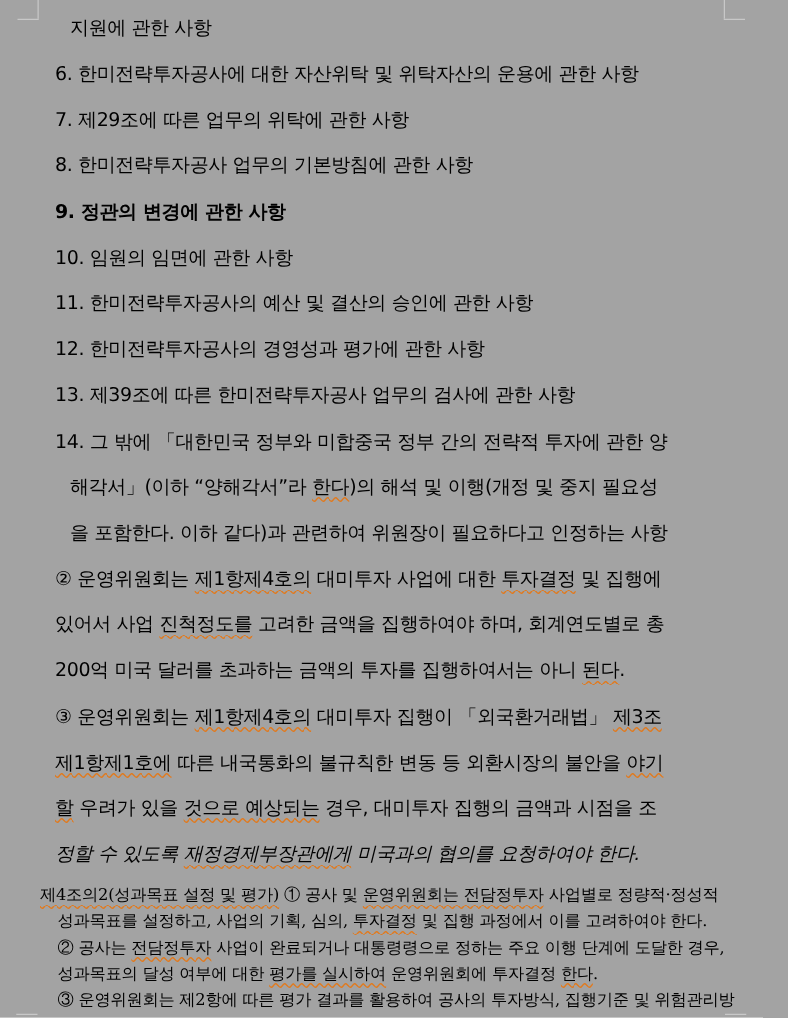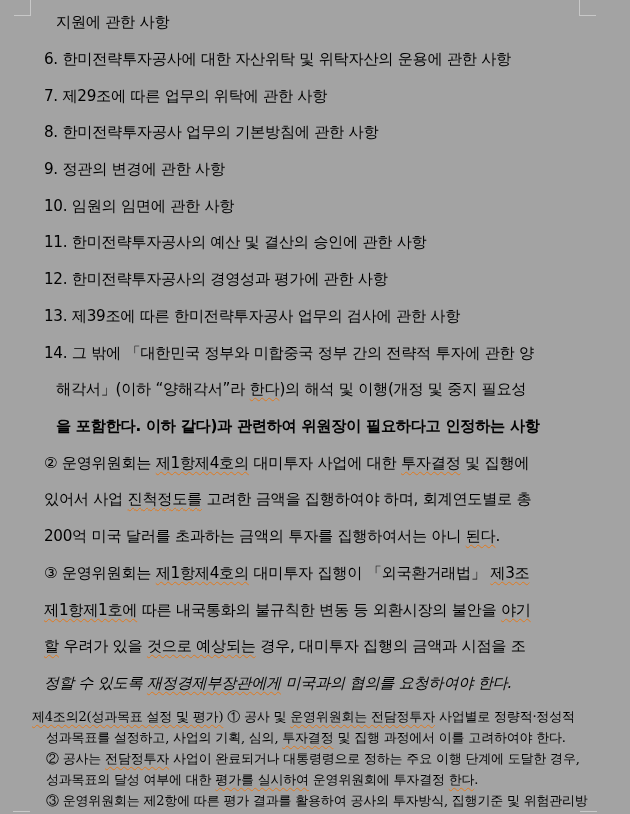--- a/index.html
+++ b/index.html
@@ -20,28 +20,28 @@
   <div class="mark" style="left:579px;top:0;width:1px;height:15px;"></div>
   <div class="mark" style="left:579px;top:15px;width:17px;height:1px;"></div>
   <div class="mark" style="left:13px;top:811px;width:17px;height:1px;"></div>
   <div class="mark" style="left:580px;top:811px;width:17px;height:1px;"></div>
 
   <div id="main-body">
       <div class="line " style="left: 56px; top: 12px;"><span>지원에 관한 사항</span></div>
       <div class="line " style="left: 44px; top: 49px;"><span>6. 한미전략투자공사에 대한 자산위탁 및 위탁자산의 운용에 관한 사항</span></div>
       <div class="line " style="left: 44px; top: 86px;"><span>7. 제29조에 따른 업무의 위탁에 관한 사항</span></div>
       <div class="line " style="left: 44px; top: 122px;"><span>8. 한미전략투자공사 업무의 기본방침에 관한 사항</span></div>
-      <div class="line " style="left: 44px; top: 159px;"><span>9. 정관의 변경에 관한 사항</span></div>
+      <div class="line " style="left: 44px; top: 159px; font-weight: bold;"><span>9. 정관의 변경에 관한 사항</span></div>
       <div class="line " style="left: 44px; top: 196px;"><span>10. 임원의 임면에 관한 사항</span></div>
       <div class="line " style="left: 44px; top: 232px;"><span>11. 한미전략투자공사의 예산 및 결산의 승인에 관한 사항</span></div>
       <div class="line " style="left: 44px; top: 269px;"><span>12. 한미전략투자공사의 경영성과 평가에 관한 사항</span></div>
       <div class="line " style="left: 44px; top: 306px;"><span>13. 제39조에 따른 한미전략투자공사 업무의 검사에 관한 사항</span></div>
       <div class="line " style="left: 44px; top: 343px;"><span>14. 그 밖에 「대한민국 정부와 미합중국 정부 간의 전략적 투자에 관한 양</span></div>
       <div class="line " style="left: 56px; top: 379px;"><span>해각서」(이하 “양해각서”라 </span><span class="sq">한다</span><span>)의 해석 및 이행(개정 및 중지 필요성</span></div>
-      <div class="line " style="left: 56px; top: 416px; font-weight: bold;"><span>을 포함한다. 이하 같다)과 관련하여 위원장이 필요하다고 인정하는 사항</span></div>
+      <div class="line " style="left: 56px; top: 416px;"><span>을 포함한다. 이하 같다)과 관련하여 위원장이 필요하다고 인정하는 사항</span></div>
       <div class="line " style="left: 44px; top: 453px;"><span>② 운영위원회는 </span><span class="sq">제1항제4호의</span><span> 대미투자 사업에 대한 </span><span class="sq">투자결정</span><span> 및 집행에</span></div>
       <div class="line " style="left: 44px; top: 489px;"><span>있어서 사업 </span><span class="sq">진척정도를</span><span> 고려한 금액을 집행하여야 하며, 회계연도별로 총</span></div>
       <div class="line " style="left: 44px; top: 526px;"><span>200억 미국 달러를 초과하는 금액의 투자를 집행하여서는 아니 </span><span class="sq">된다</span><span>.</span></div>
       <div class="line " style="left: 44px; top: 563px; text-align: center;"><span>③ 운영위원회는 </span><span class="sq">제1항제4호의</span><span> 대미투자 집행이 「외국환거래법」 </span><span class="sq">제3조</span></div>
       <div class="line " style="left: 44px; top: 600px;"><span class="sq">제1항제1호에</span><span> 따른 내국통화의 불규칙한 변동 등 외환시장의 불안을 </span><span class="sq">야기</span></div>
       <div class="line " style="left: 44px; top: 636px;"><span class="sq">할</span><span> 우려가 있을 </span><span class="sq">것으로 예상되는</span><span> 경우, 대미투자 집행의 금액과 시점을 조</span></div>
       <div class="line " style="left: 44px; top: 673px; font-style: italic;"><span>정할 수 있도록 </span><span class="sq">재정경제부장관에게</span><span> 미국과의 협의를 요청하여야 한다.</span></div>
     </div>
   <div id="small-body">
       <div class="line small" style="left: 32px; top: 710px;"><span class="sq">제4조의2(성과목표 설정 및 평가)</span><span>  ① 공사 및 </span><span class="sq">운영위원회는 전담정투자</span><span> 사업별로 정량적·정성적</span></div>

